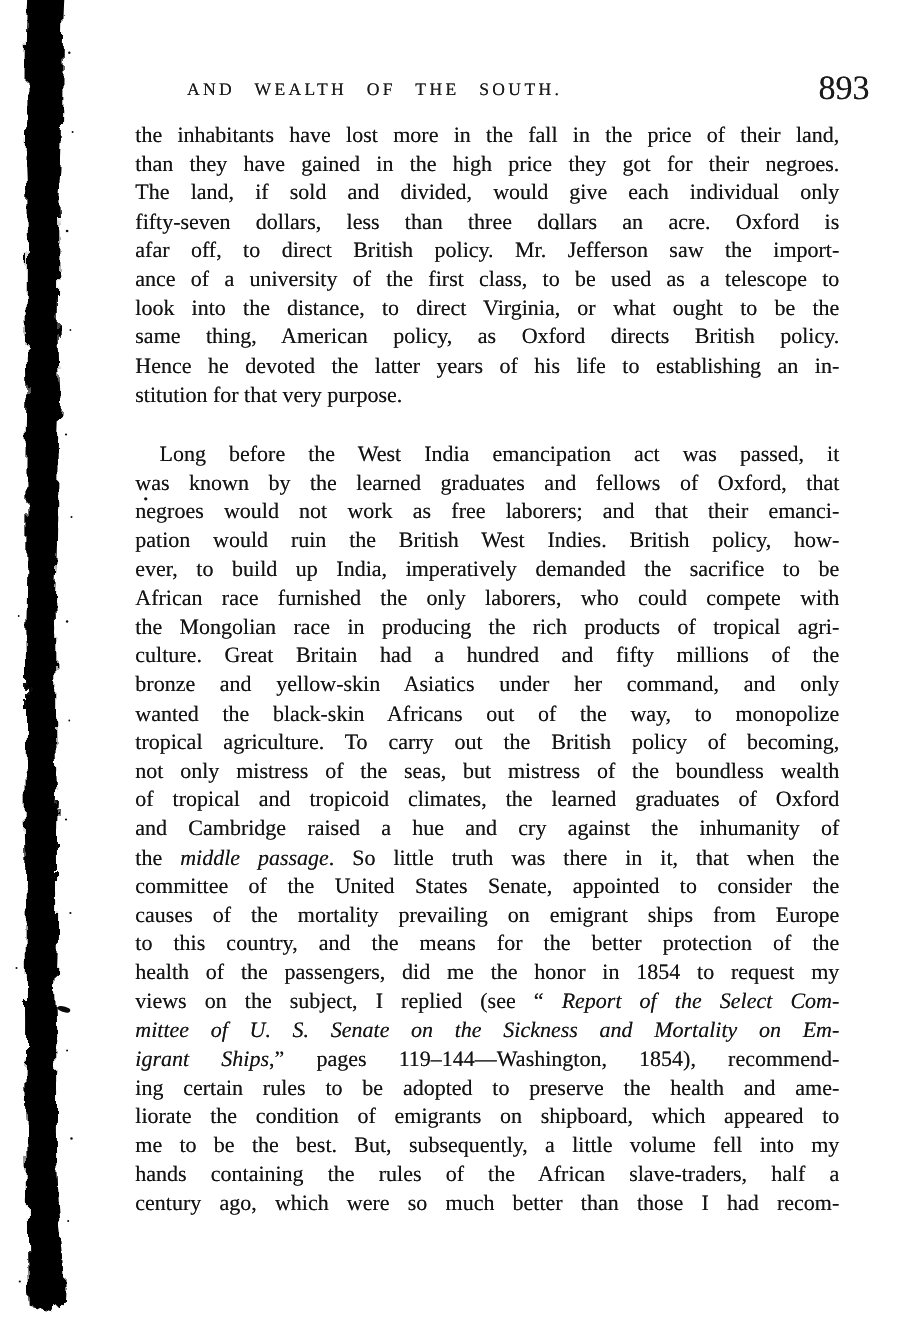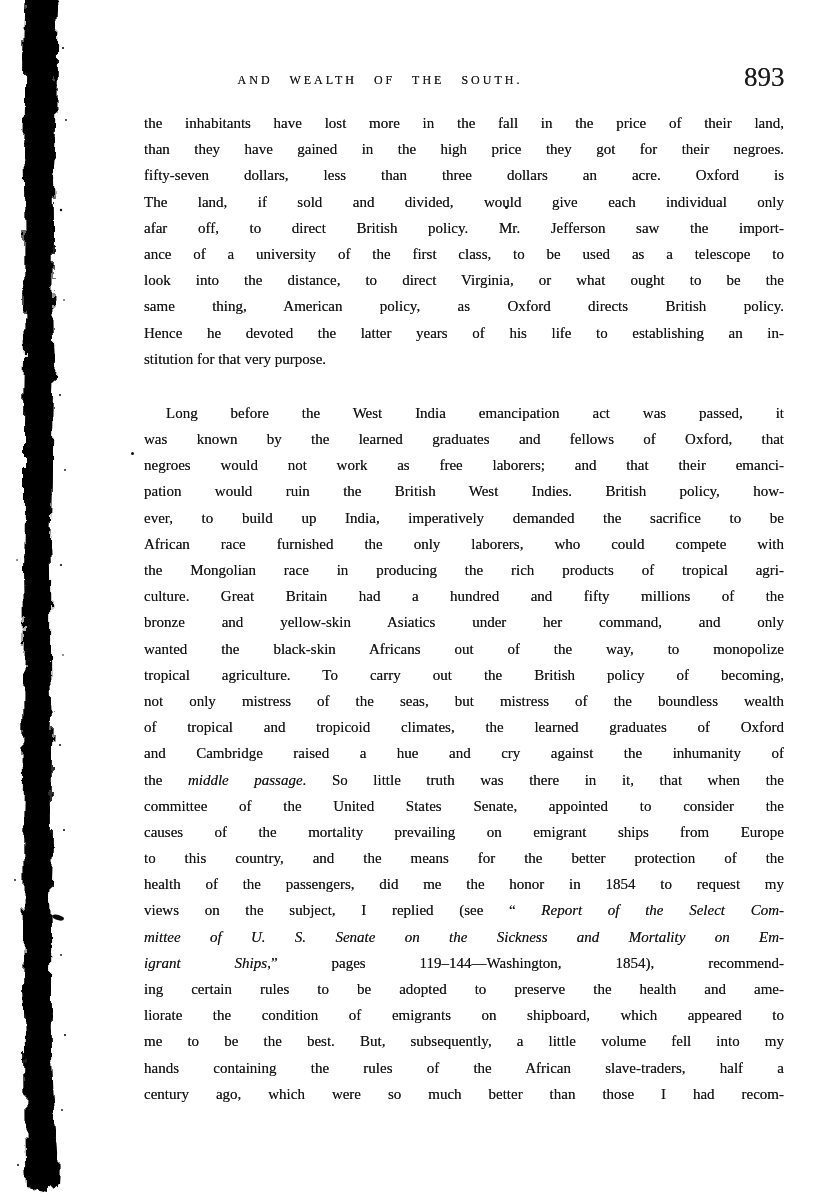--- a/index.html
+++ b/index.html
@@ -9,35 +9,34 @@
     background:#ffffff;
     overflow:hidden;
     font-family:"Liberation Serif","DejaVu Serif",serif;
     color:#141414;
   }
   
   .binding{position:absolute;left:0;top:0;width:100px;height:1200px;pointer-events:none;}
   
   .running-title{
     position:absolute;top:73px;left:170px;width:420px;
-    text-align:center;
-    font-size:12px;letter-spacing:3px;word-spacing:11px;
+    font-size:16px;letter-spacing:3px;word-spacing:11px;
     color:#1b1b1b;
     text-shadow:0 0 0.5px rgba(0,0,0,.75);
     white-space:nowrap;
   }
   .page-number{
     position:absolute;top:62px;left:744px;
-    font-size:27px;color:#1b1b1b;
+    font-size:31px;color:#1b1b1b;
     text-shadow:0 0 0.5px rgba(0,0,0,.7);
   }
   
   .body-text{
-    position:absolute;top:110px;left:144px;width:640px;
-    font-size:15px;
+    position:absolute;top:110px;left:123px;width:640px;
+    font-size:20px;
     text-shadow:0 0 0.4px rgba(0,0,0,.65);
   }
   .line{
     height:26.2px;line-height:26.2px;
     text-align:justify;
     text-align-last:justify;
     -moz-text-align-last:justify;
     white-space:normal;
     overflow:visible;
   }
@@ -92,22 +91,22 @@
       </g>
     </svg>
   </div>
 
   <div class="running-title">AND WEALTH OF THE SOUTH.</div>
   <div class="page-number">893</div>
 
   <div class="body-text">
       <div class="line"><span>the inhabitants have lost more in the fall in the price of their land,</span></div>
       <div class="line"><span>than they have gained in the high price they got for their negroes.</span></div>
+      <div class="line"><span>The land, if sold and divided, would give each individual only</span></div>
       <div class="line"><span>fifty-seven dollars, less than three dollars an acre. Oxford is</span></div>
-      <div class="line"><span>The land, if sold and divided, would give each individual only</span></div>
       <div class="line"><span>afar off, to direct British policy. Mr. Jefferson saw the import-</span></div>
       <div class="line"><span>ance of a university of the first class, to be used as a telescope to</span></div>
       <div class="line"><span>look into the distance, to direct Virginia, or what ought to be the</span></div>
       <div class="line"><span>same thing, American policy, as Oxford directs British policy.</span></div>
       <div class="line"><span>Hence he devoted the latter years of his life to establishing an in-</span></div>
       <div class="line end"><span>stitution for that very purpose.</span></div>
       <div class="line indent"><span>Long before the West India emancipation act was passed, it</span></div>
       <div class="line"><span>was known by the learned graduates and fellows of Oxford, that</span></div>
       <div class="line"><span>negroes would not work as free laborers; and that their emanci-</span></div>
       <div class="line"><span>pation would ruin the British West Indies. British policy, how-</span></div>

